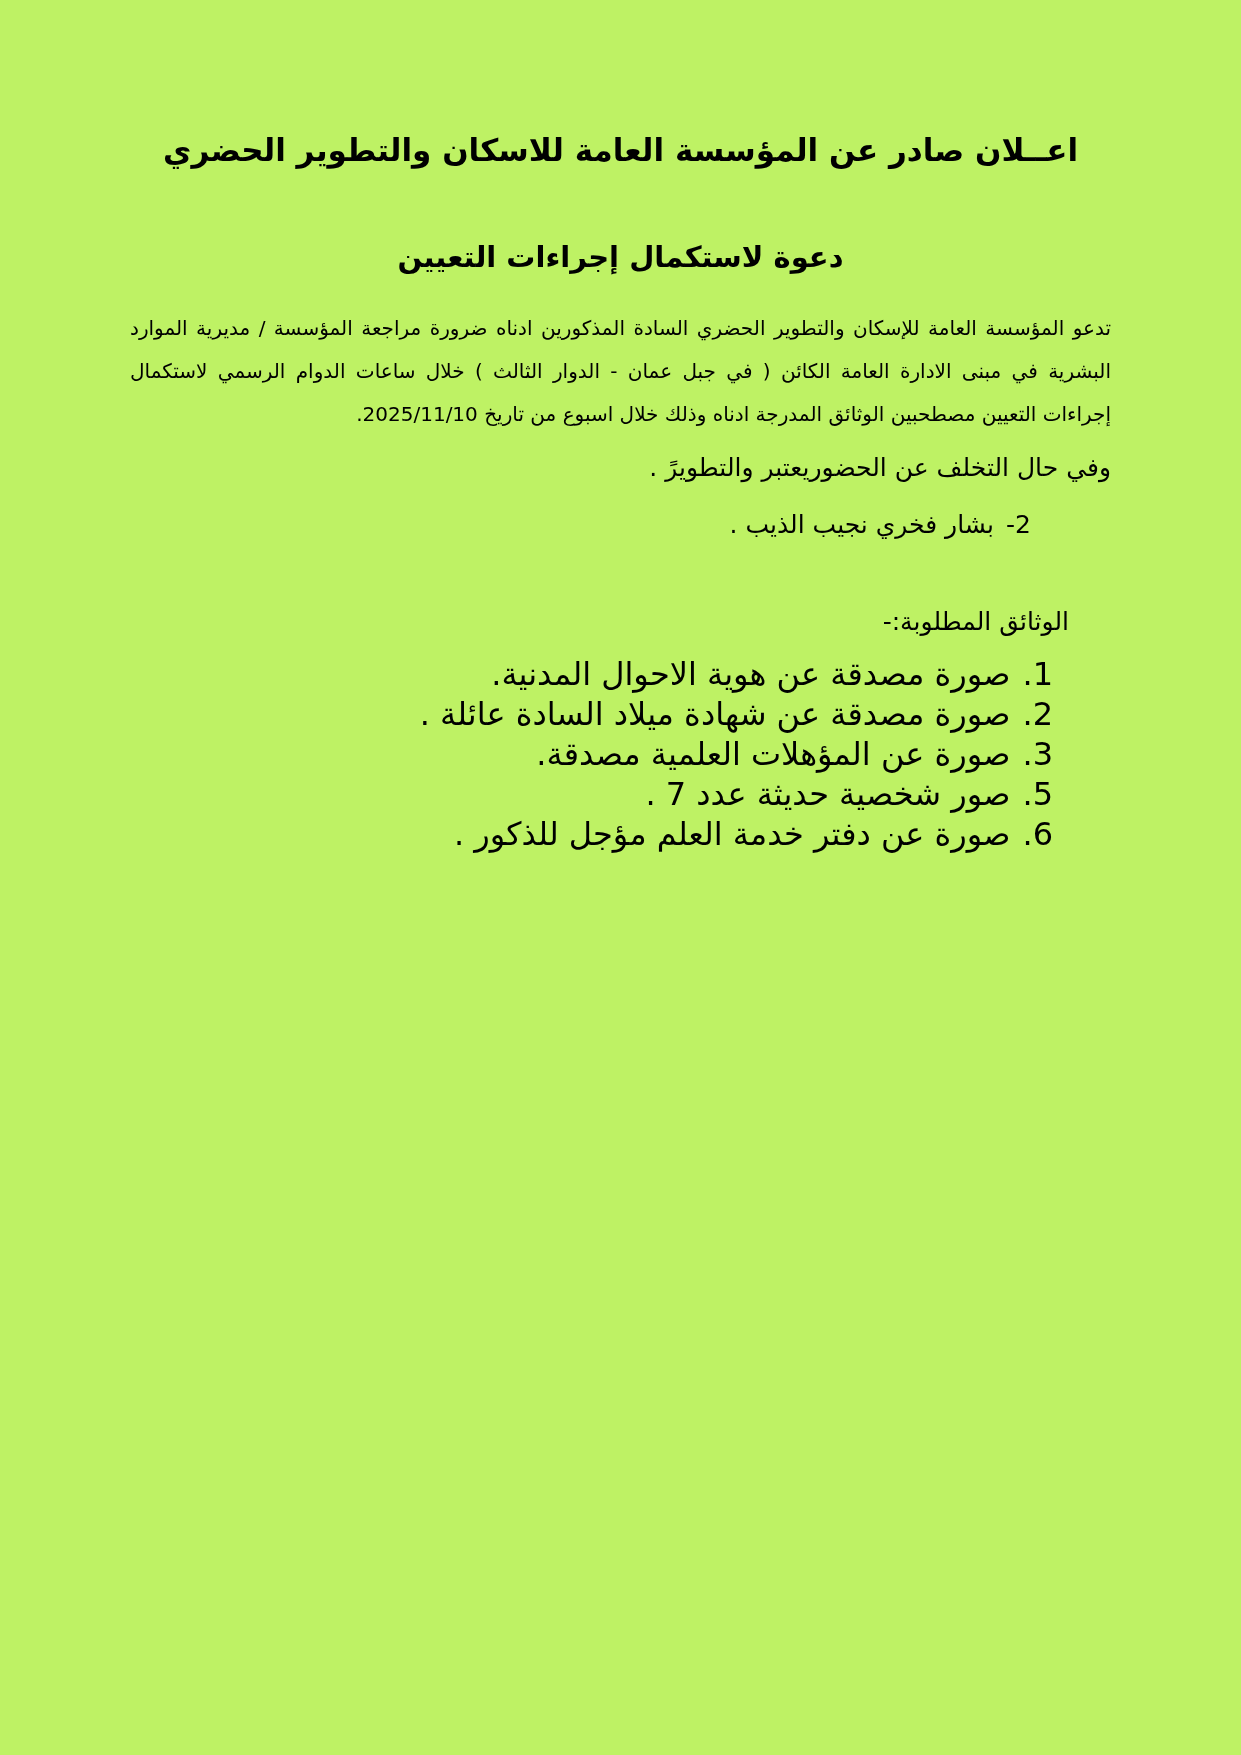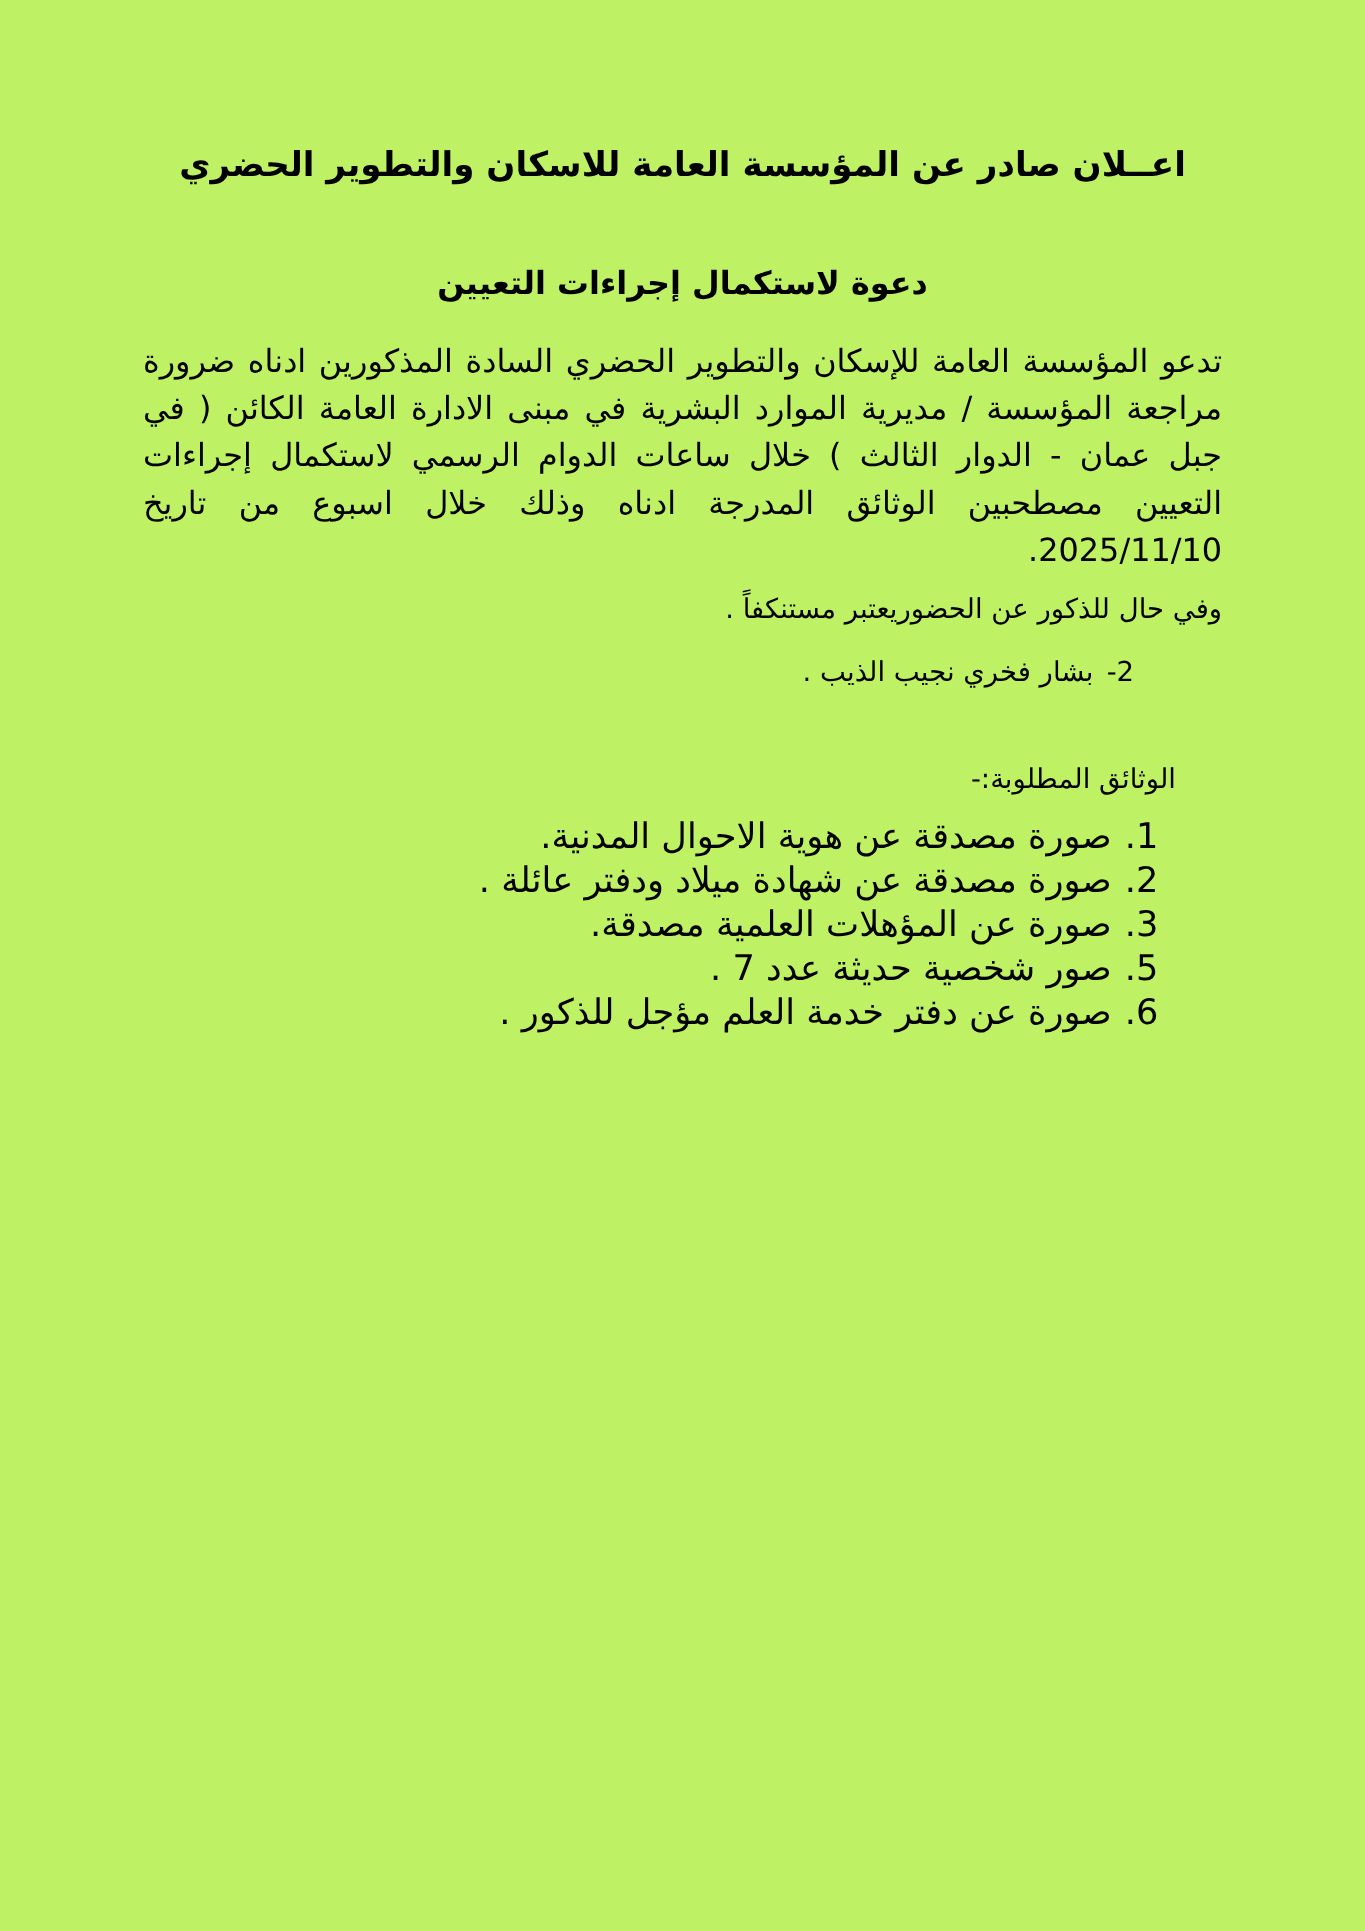--- a/index.html
+++ b/index.html
@@ -30,21 +30,21 @@
   }
   .title-line2 {
     margin: 69px 0 0 0;
     text-align: center;
     font-size: 29px;
     font-weight: bold;
     line-height: 1.3;
   }
   .intro {
     margin: 30px 0 0 0;
-    font-size: 29px;
+    font-size: 20px;
     line-height: 43px;
     text-align: justify;
     text-justify: inter-word;
   }
   .warning {
     margin: 10px 0 0 0;
     font-size: 25px;
     line-height: 43px;
     text-align: right;
   }
@@ -87,40 +87,40 @@
 <body>
 
 <div class="page">
 
   <h1 class="title-line1">اعــلان صادر عن المؤسسة العامة للاسكان والتطوير الحضري</h1>
 
   <h2 class="title-line2">دعوة لاستكمال إجراءات التعيين</h2>
 
   <p class="intro">تدعو المؤسسة العامة للإسكان والتطوير الحضري السادة المذكورين ادناه ضرورة مراجعة المؤسسة / مديرية الموارد البشرية في مبنى الادارة العامة  الكائن ( في جبل عمان - الدوار الثالث ) خلال ساعات الدوام الرسمي لاستكمال إجراءات التعيين مصطحبين الوثائق المدرجة ادناه وذلك خلال اسبوع من تاريخ 2025/11/10.</p>
 
-  <p class="warning">وفي حال للذكور عن الحضوريعتبر مستنكفاً .</p>
+  <p class="warning">وفي حال التخلف عن الحضوريعتبر والتطويرً .</p>
 
   <div class="invitee-list">
 
 
       <div class="list-row">
         <span class="num">2-</span><span class="txt">بشار فخري نجيب الذيب .</span>
       </div>
     </div>
 
   <h3 class="docs-heading">الوثائق المطلوبة:-</h3>
 
   <div class="docs-list">
 
       <div class="list-row">
         <span class="num">1.</span><span class="txt">صورة مصدقة عن هوية الاحوال المدنية.</span>
       </div>
 
       <div class="list-row">
-        <span class="num">2.</span><span class="txt">صورة مصدقة عن شهادة ميلاد ودفتر عائلة .</span>
+        <span class="num">2.</span><span class="txt">صورة مصدقة عن شهادة ميلاد السادة عائلة .</span>
       </div>
 
       <div class="list-row">
         <span class="num">3.</span><span class="txt">صورة عن المؤهلات العلمية مصدقة.</span>
       </div>
 
 
       <div class="list-row">
         <span class="num">5.</span><span class="txt">صور شخصية حديثة عدد 7 .</span>
       </div>

